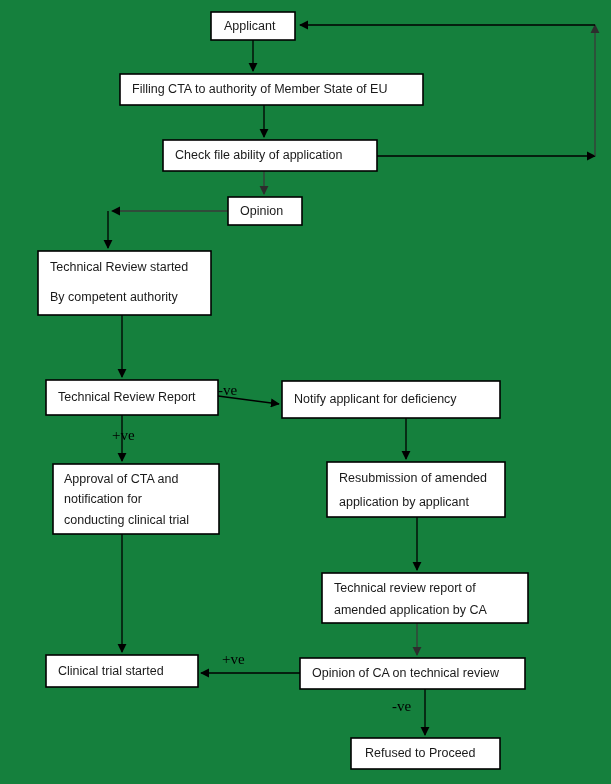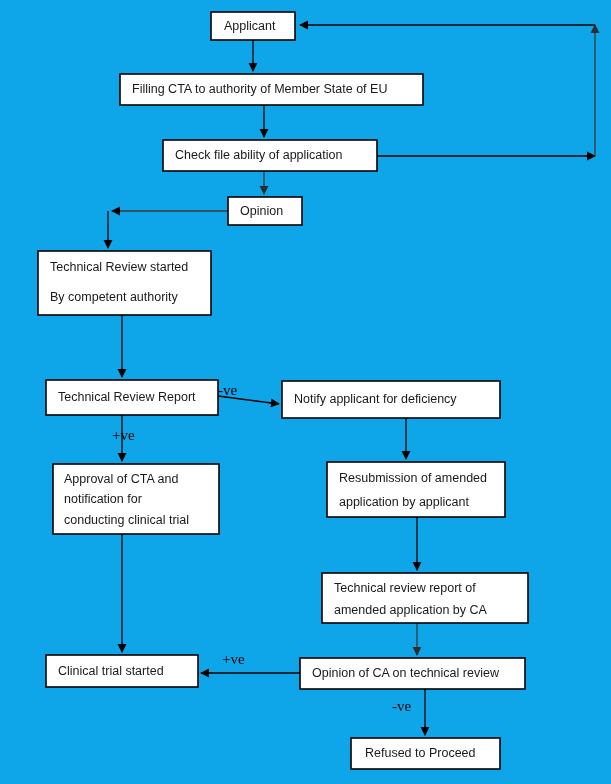--- a/index.html
+++ b/index.html
@@ -12,21 +12,21 @@
     width: 611px;
     height: 784px;
     font-family: "Liberation Sans", sans-serif;
     color: #000000;
     overflow: hidden;
   }
   #flow-root {
     position: relative;
     width: 611px;
     height: 784px;
-    background: #0ea5e9;
+    background: #15803d;
   }
   svg#flow-svg {
     position: absolute;
     left: 0;
     top: 0;
     width: 611px;
     height: 784px;
     display: block;
   }
   .node-box {

